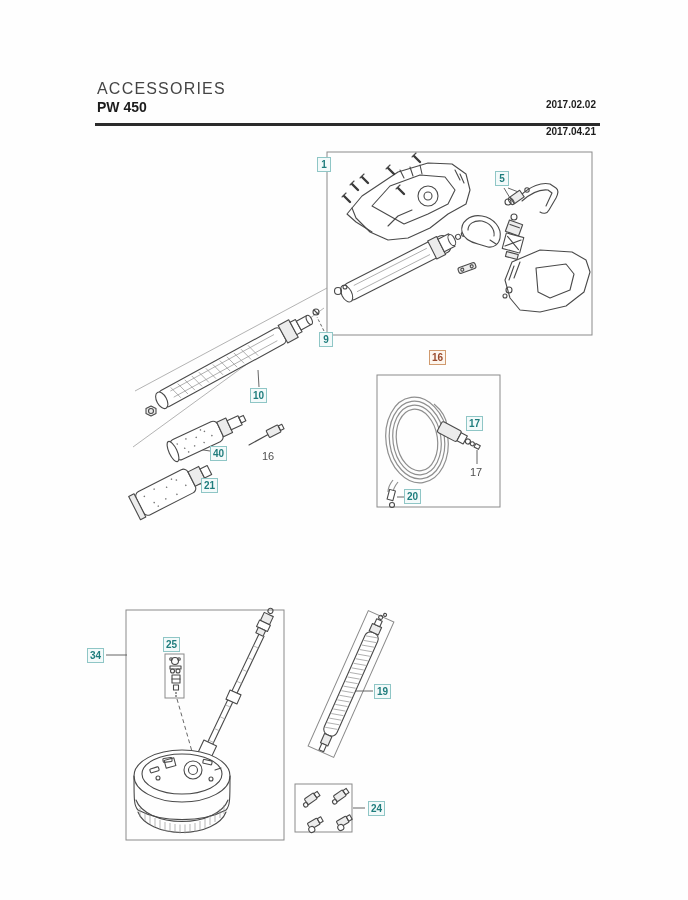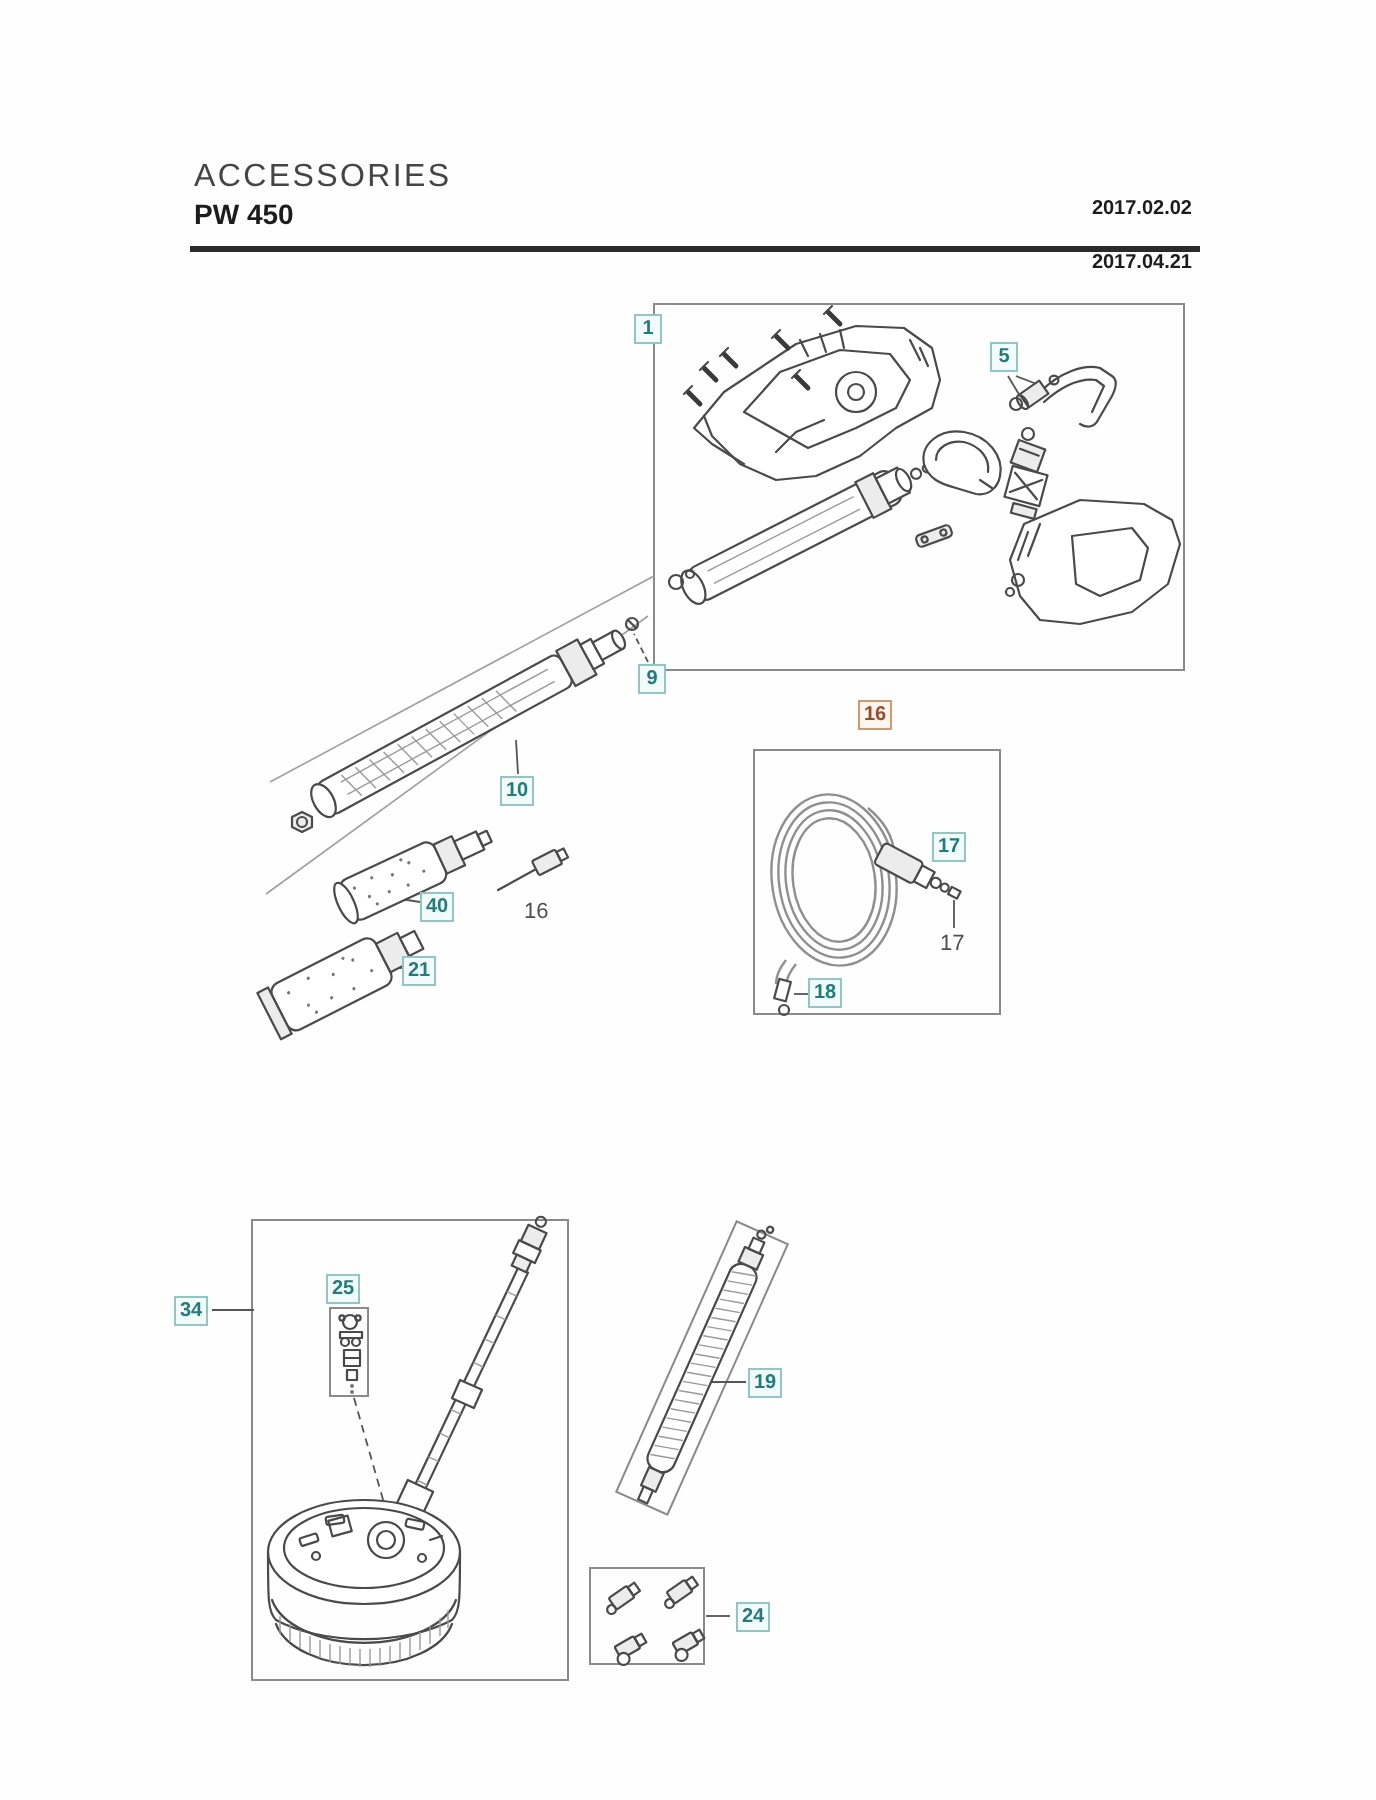--- a/index.html
+++ b/index.html
@@ -398,19 +398,19 @@
   <div class="callout" style="left:317px;top:157px">1</div>
   <div class="callout" style="left:495px;top:171px">5</div>
   <div class="callout" style="left:319px;top:332px">9</div>
   <div class="callout" style="left:250px;top:388px">10</div>
   <div class="callout" style="left:210px;top:446px">40</div>
   <div class="callout" style="left:201px;top:478px">21</div>
   <span class="plain" style="left:262px;top:450px">16</span>
   <div class="callout highlight" style="left:429px;top:350px">16</div>
   <div class="callout" style="left:466px;top:416px">17</div>
   <span class="plain" style="left:470px;top:466px">17</span>
-  <div class="callout" style="left:404px;top:489px">18</div>
+  <div class="callout" style="left:404px;top:489px">20</div>
   <div class="callout" style="left:87px;top:648px">34</div>
   <div class="callout" style="left:163px;top:637px">25</div>
   <div class="callout" style="left:374px;top:684px">19</div>
   <div class="callout" style="left:368px;top:801px">24</div>
 
 </div>
 
 </body></html>

